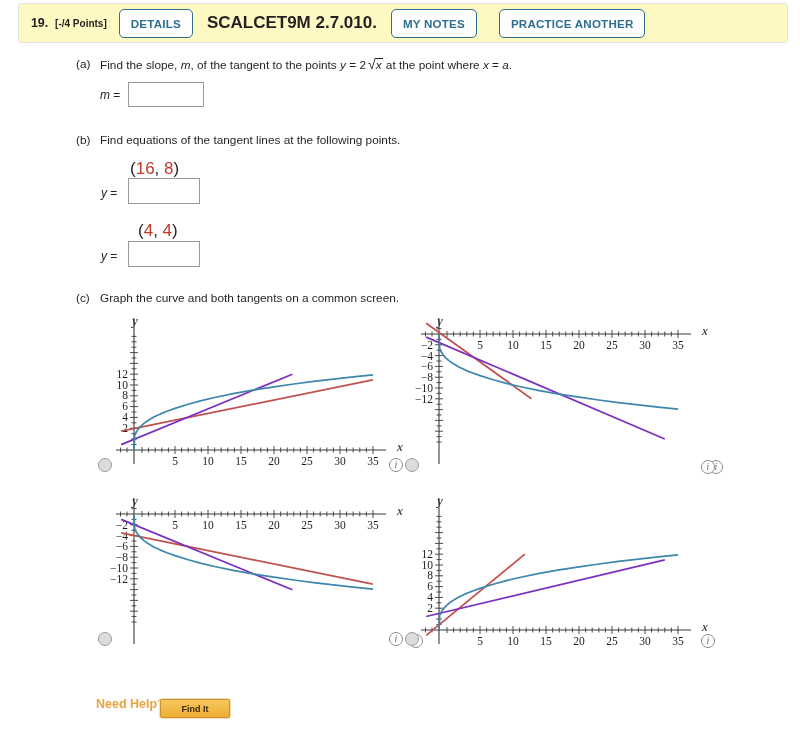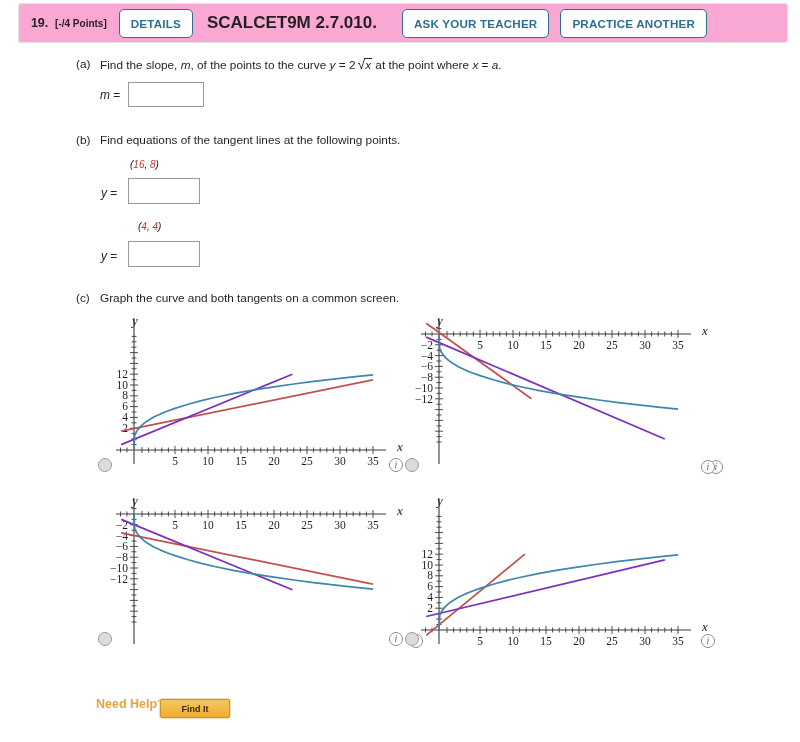--- a/index.html
+++ b/index.html
@@ -9,21 +9,21 @@
     font-family:"Liberation Sans", sans-serif;
     font-size:12px;
     color:#231f20;
     overflow:hidden;
     position:relative;
   }
 
   
   .header{
     position:absolute;left:18px;top:3px;width:770px;height:40px;
-    background:#f9a8d4;
+    background:#fef9c3;
     border:1px solid #e3e3e3;
     border-radius:3px;
     display:flex;align-items:center;
     box-sizing:border-box;
     padding-left:12px;
   }
   .qnum{font-weight:bold;font-size:12.5px;letter-spacing:-.1px;margin-right:7px;}
   .points{font-weight:bold;font-size:10px;margin-right:12px;}
   .hbtn{
     border:1.6px solid #2e6e8e;
@@ -50,21 +50,21 @@
   .ptext{position:absolute;font-size:11.8px;color:#231f20;white-space:nowrap;}
 
   .mvar{font-style:italic;}
   .inputbox{
     border:1px solid #9a9a9a;
     background:#fff;
     box-sizing:border-box;
     position:absolute;
   }
   .eqlabel{position:absolute;font-style:italic;font-size:12px;}
-  .point{position:absolute;font-size:10px;color:#231f20;font-style:italic;}
+  .point{position:absolute;font-size:17px;color:#231f20;}
   .rednum{color:#c0392b;}
 
   
   .sqrt{display:inline-block;position:relative;padding-left:2px;}
   .sqrt .radic{font-size:14px;line-height:1;}
   .sqrt .rad-arg{
     border-top:1px solid #231f20;
     padding:0 1px 0 1px;
     margin-left:-1px;
     font-style:italic;
@@ -117,31 +117,31 @@
   }
 </style>
 </head>
 <body>
 
 <div class="header">
   <span class="qnum">19.</span>
   <span class="points">[-/4 Points]</span>
   <div class="hbtn">DETAILS</div>
   <span class="textbook">SCALCET9M 2.7.010.</span>
+  <div class="hbtn">MY NOTES</div>
   <div class="gap"></div>
-  <div class="hbtn">ASK YOUR TEACHER</div>
   <div class="gap"></div>
   <div class="hbtn">PRACTICE ANOTHER</div>
 </div>
 
 <div class="part">
   <span class="plabel" style="left:76px;top:57px;">(a)</span>
   <span class="ptext" style="left:100px;top:57px;">
     <span>Find the slope,</span>
-    <span class="mvar">m</span><span>, of the points to the curve</span>
+    <span class="mvar">m</span><span>, of the tangent to the points</span>
     <span class="mvar">y</span>
     <span>=</span>
     <span>2</span><span class="sqrt"><span class="radic">√</span><span class="rad-arg">x</span></span>
     <span>at the point where</span>
     <span class="mvar">x</span>
     <span>=</span>
     <span class="mvar">a</span><span>.</span>
   </span>
 
   <span class="eqlabel" style="left:100px;top:88px;"><span>m</span> <span style="font-style:normal">=</span></span>

